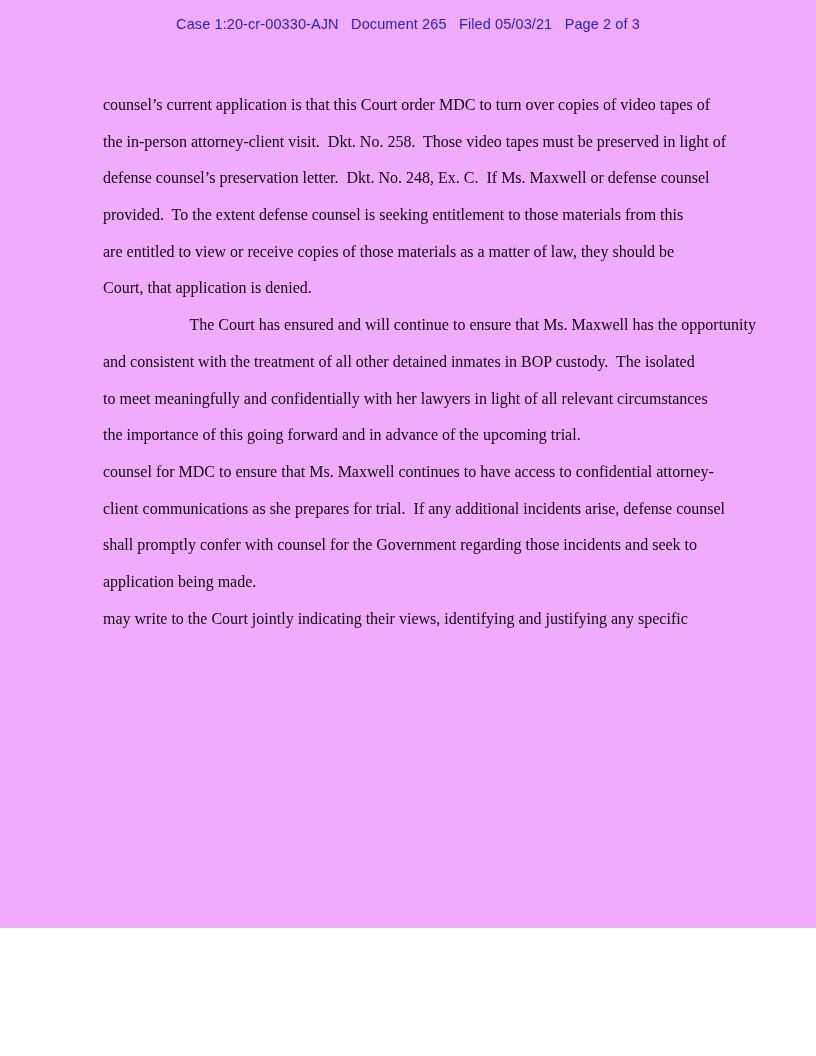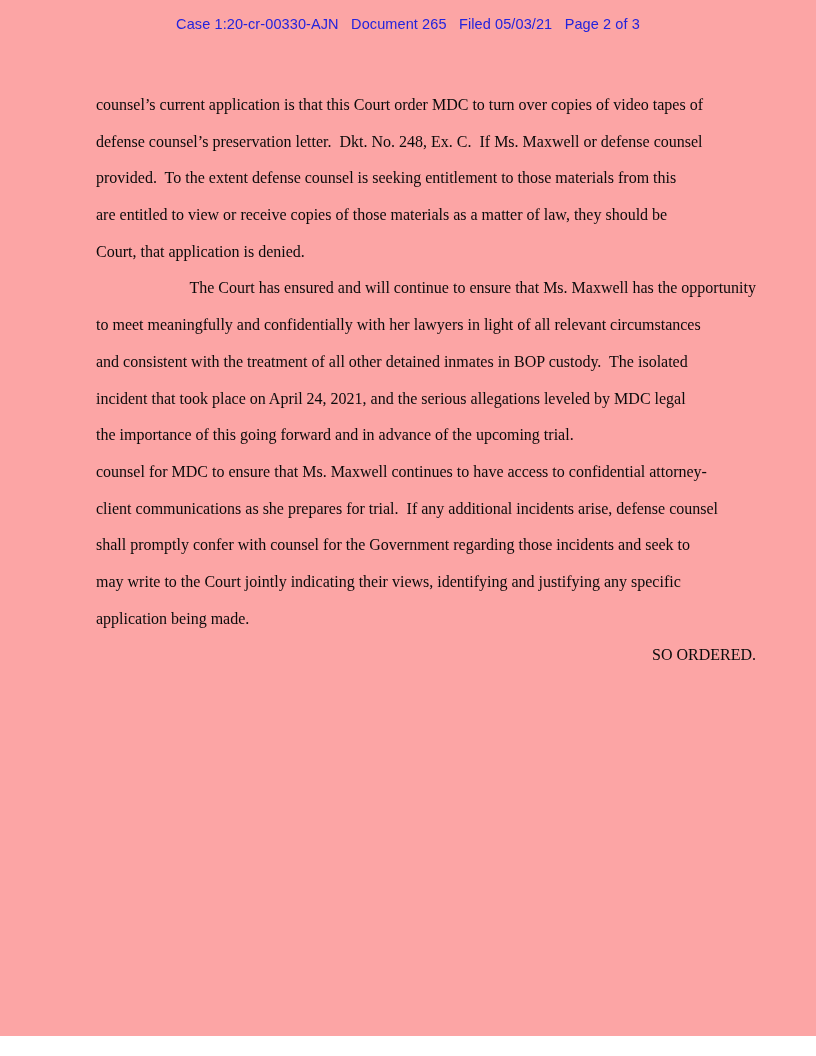--- a/index.html
+++ b/index.html
@@ -3,22 +3,22 @@
 <meta charset="utf-8">
 <style>
   html, body {
     margin: 0;
     padding: 0;
     background: #ffffff;
   }
   .page {
     position: relative;
     width: 816px;
-    height: 1036px;
-    background: #fca5a5;
+    height: 928px;
+    background: #f0abfc;
     overflow: hidden;
   }
   .stamp {
     position: absolute;
     top: 16px;
     left: 0;
     width: 816px;
     text-align: center;
     font-family: "Liberation Sans", "DejaVu Sans", sans-serif;
     font-size: 14.5px;
@@ -35,50 +35,48 @@
     color: #0a0a0a;
   }
   .paragraph {
     margin: 0;
     padding: 0;
   }
   .line {
     white-space: pre;       
     line-height: 36.7px;
     height: 36.7px;
+    margin-left: 7px;
   }
   .line.indent {
     text-indent: 48px;      
     text-align: right;
   }
 </style>
 </head>
 <body>
 
 <div class="page">
   <div class="stamp" style="color: rgb(35, 35, 221);">Case 1:20-cr-00330-AJN   Document 265   Filed 05/03/21   Page 2 of 3</div>
   <div class="doc-body" id="doc-body" style="color: rgb(10, 10, 10);">
       <div class="paragraph">
         <div class="line">counsel’s current application is that this Court order MDC to turn over copies of video tapes of</div>
+        <div class="line">the in-person attorney-client visit.  Dkt. No. 258.  Those video tapes must be preserved in light of</div>
         <div class="line">defense counsel’s preservation letter.  Dkt. No. 248, Ex. C.  If Ms. Maxwell or defense counsel</div>
         <div class="line">provided.  To the extent defense counsel is seeking entitlement to those materials from this</div>
         <div class="line">are entitled to view or receive copies of those materials as a matter of law, they should be</div>
         <div class="line">Court, that application is denied.</div>
       </div>
       <div class="paragraph">
         <div class="line indent">The Court has ensured and will continue to ensure that Ms. Maxwell has the opportunity</div>
+        <div class="line">and consistent with the treatment of all other detained inmates in BOP custody.  The isolated</div>
         <div class="line">to meet meaningfully and confidentially with her lawyers in light of all relevant circumstances</div>
-        <div class="line">and consistent with the treatment of all other detained inmates in BOP custody.  The isolated</div>
-        <div class="line">incident that took place on April 24, 2021, and the serious allegations leveled by MDC legal</div>
         <div class="line">the importance of this going forward and in advance of the upcoming trial.</div>
       </div>
       <div class="paragraph">
         <div class="line">counsel for MDC to ensure that Ms. Maxwell continues to have access to confidential attorney-</div>
         <div class="line">client communications as she prepares for trial.  If any additional incidents arise, defense counsel</div>
         <div class="line">shall promptly confer with counsel for the Government regarding those incidents and seek to</div>
+        <div class="line">application being made.</div>
         <div class="line">may write to the Court jointly indicating their views, identifying and justifying any specific</div>
-        <div class="line">application being made.</div>
-      </div>
-      <div class="paragraph">
-        <div class="line indent">SO ORDERED.</div>
       </div>
     </div>
 </div>
 
 </body></html>

